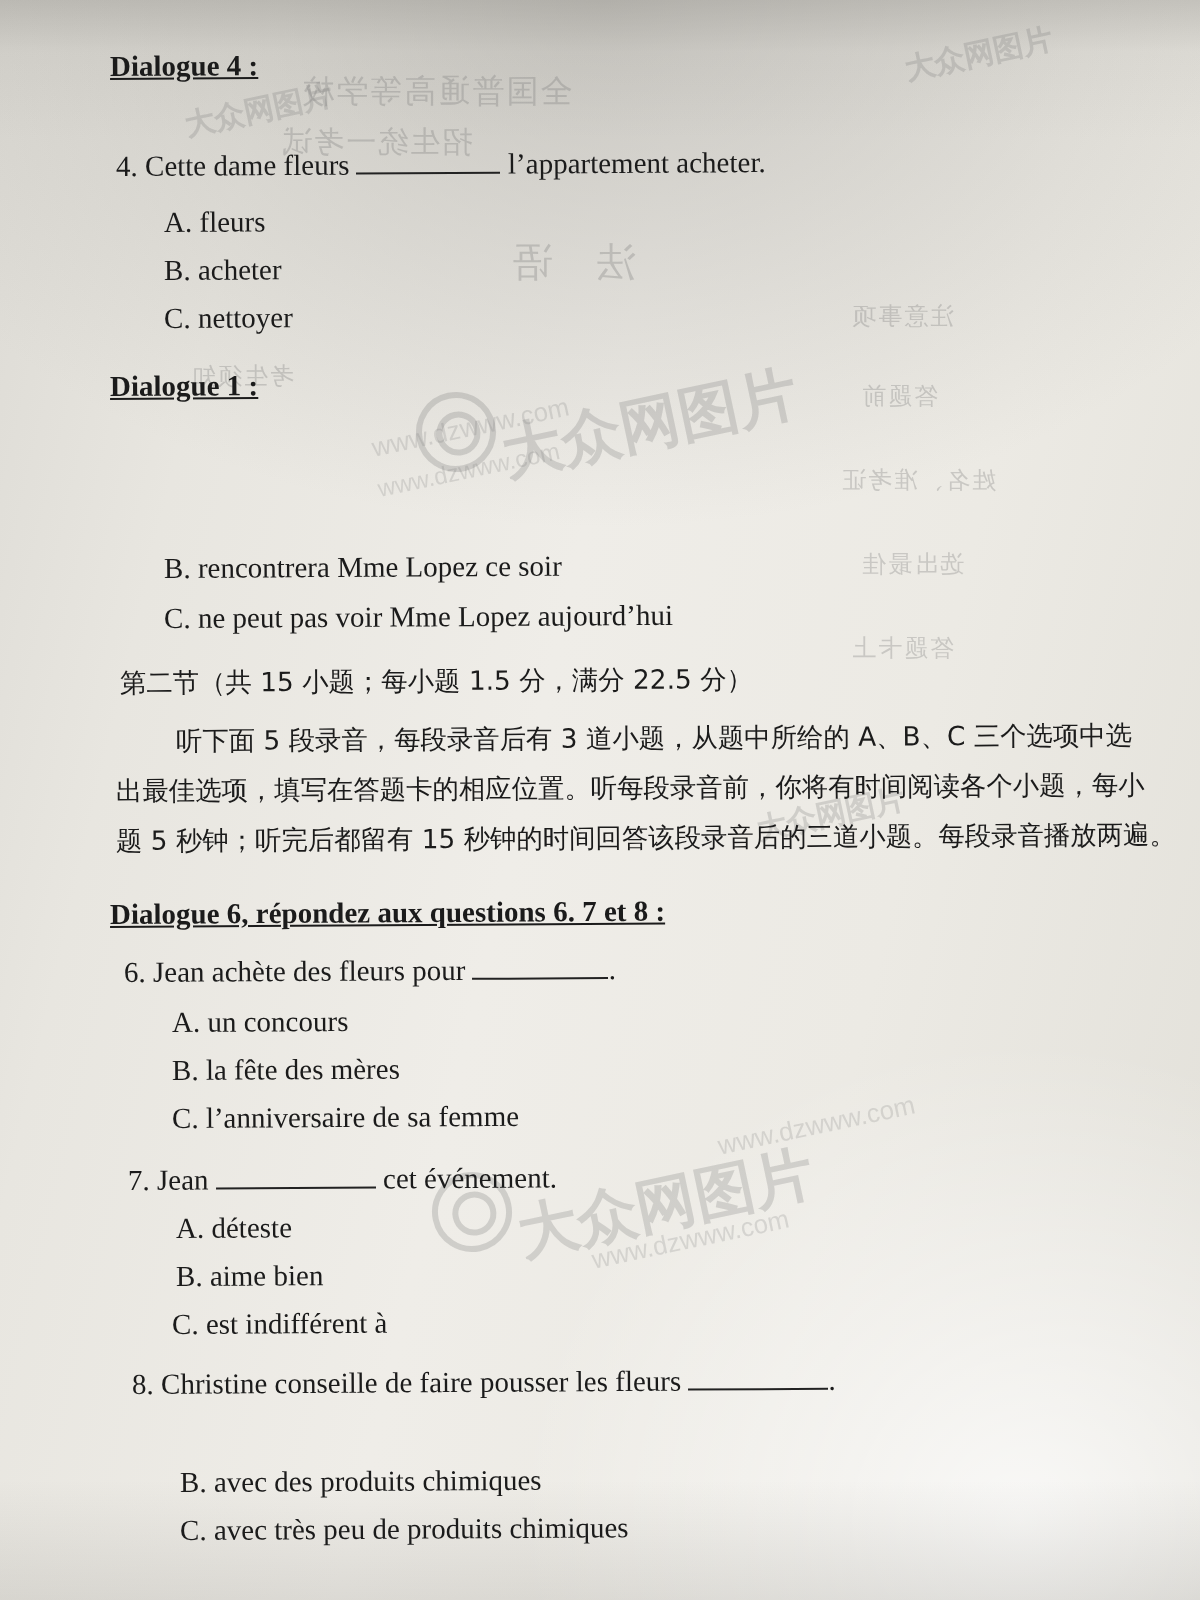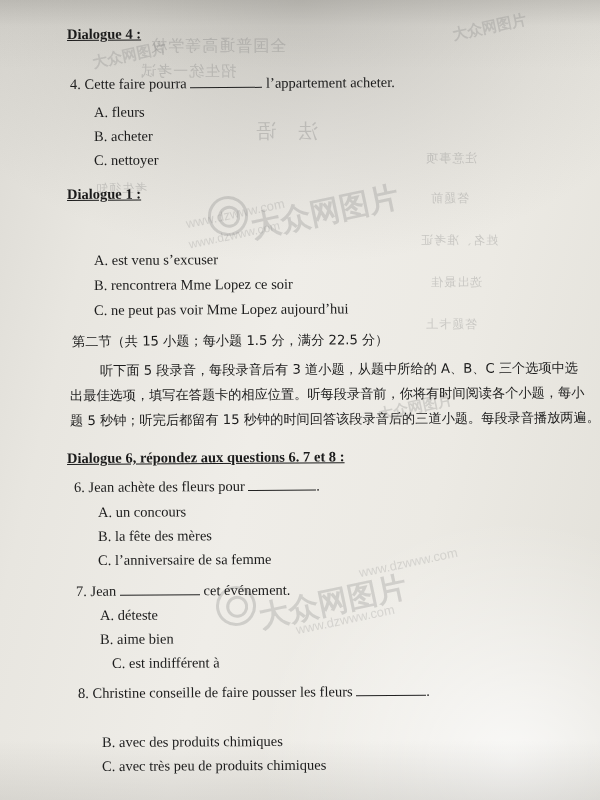--- a/index.html
+++ b/index.html
@@ -72,21 +72,20 @@
     position: absolute;
     left: 7px; top: 7px;
     width: 16px; height: 16px;
     border-radius: 50%;
     border: 3px solid rgba(125,125,125,0.28);
   }
   #content {
     position: absolute;
     inset: 0;
     padding: 0;
-    margin-left: 12px;
   }
   .line {
     position: absolute;
     white-space: nowrap;
   }
   .heading {
     font-weight: bold;
     text-decoration: underline;
     font-size: 14.5px;
   }
@@ -139,31 +138,30 @@
   <div class="wm" style="left:92px; top:46px; font-size:15px;">大众网图片</div>
   <div class="wm" style="left:378px; top:398px; font-size:15px;">大众网图片</div>
   <div class="wm wm-sub" style="left:188px; top:228px; font-size:12px;">www.dzwww.com</div>
 
   <div id="content">
 
     <div class="line heading skew" style="left:55px; top:26px;">Dialogue 4 :</div>
 
     <div class="line q skew" style="left:58px; top:76px;">
       <span>4.</span>
-      <span>Cette faire pourra</span>
+      <span>Cette dame fleurs</span>
       <span class="blank" style="width:72px;"></span>
       <span>l’appartement acheter.</span>
     </div>
     <div class="line opt skew" style="left:82px; top:104px;">A. fleurs</div>
     <div class="line opt skew" style="left:82px; top:128px;">B. acheter</div>
     <div class="line opt skew" style="left:82px; top:152px;">C. nettoyer</div>
 
     <div class="line heading skew" style="left:55px; top:186px;">Dialogue 1 :</div>
 
-    <div class="line opt skew" style="left:82px; top:252px;">A. est venu s’excuser</div>
     <div class="line opt skew" style="left:82px; top:277px;">B. rencontrera Mme Lopez ce soir</div>
     <div class="line opt skew" style="left:82px; top:302px;">C. ne peut pas voir Mme Lopez aujourd’hui</div>
 
     <div class="line cn skew" style="left:60px; top:333px;">第二节（共 15 小题；每小题 1.5 分，满分 22.5 分）</div>
 
     <div class="line cn skew" style="left:88px; top:362px;">听下面 5 段录音，每段录音后有 3 道小题，从题中所给的 A、B、C 三个选项中选</div>
     <div class="line cn skew" style="left:58px; top:387px;">出最佳选项，填写在答题卡的相应位置。听每段录音前，你将有时间阅读各个小题，每小</div>
     <div class="line cn skew" style="left:58px; top:412px;">题 5 秒钟；听完后都留有 15 秒钟的时间回答该段录音后的三道小题。每段录音播放两遍。</div>
 
     <div class="line heading skew" style="left:55px; top:450px;">Dialogue 6, répondez aux questions 6. 7 et 8 :</div>
@@ -178,21 +176,21 @@
     <div class="line opt skew" style="left:86px; top:552px;">C. l’anniversaire de sa femme</div>
 
     <div class="line q skew" style="left:64px; top:583px;">
       <span>7.</span>
       <span>Jean</span>
       <span class="blank" style="width:80px;"></span>
       <span>cet événement.</span>
     </div>
     <div class="line opt skew" style="left:88px; top:607px;font-family:Liberation Serif, serif;">A. déteste</div>
     <div class="line opt skew" style="left:88px; top:631px;">B. aime bien</div>
-    <div class="line opt skew" style="left:100px; top:655px;text-align:right;">C. est indifférent à</div>
+    <div class="line opt skew" style="left:86px; top:655px;text-align:right;">C. est indifférent à</div>
 
     <div class="line q skew" style="left:66px; top:685px;">
       <span>8.</span>
       <span>Christine conseille de faire pousser les fleurs</span>
       <span class="blank" style="width:70px;"></span><span>.</span>
     </div>
     <div class="line opt skew" style="left:90px; top:734px;">B. avec des produits chimiques</div>
     <div class="line opt skew" style="left:90px; top:758px;">C. avec très peu de produits chimiques</div>
 
   </div>

